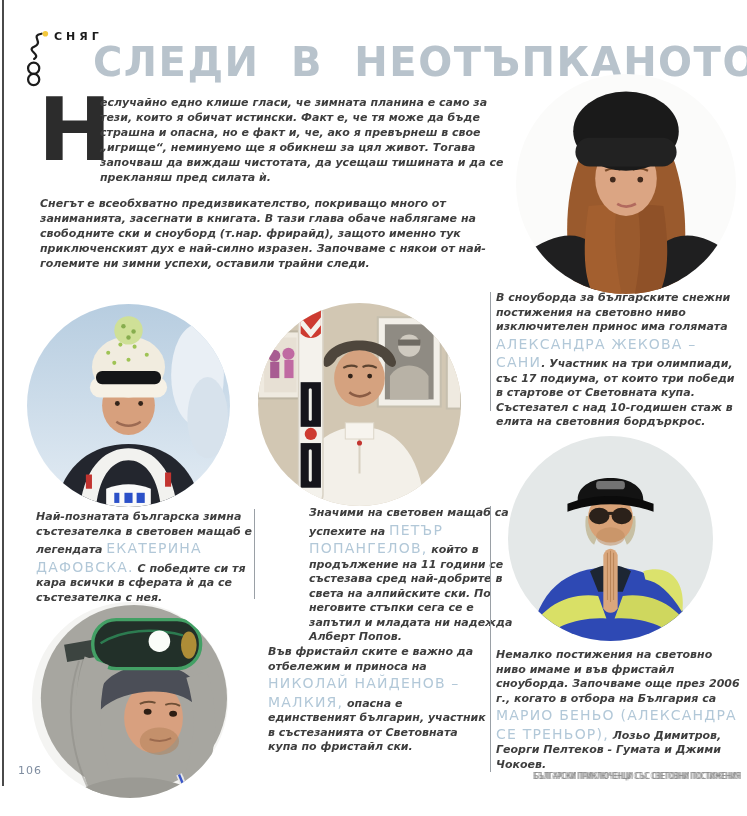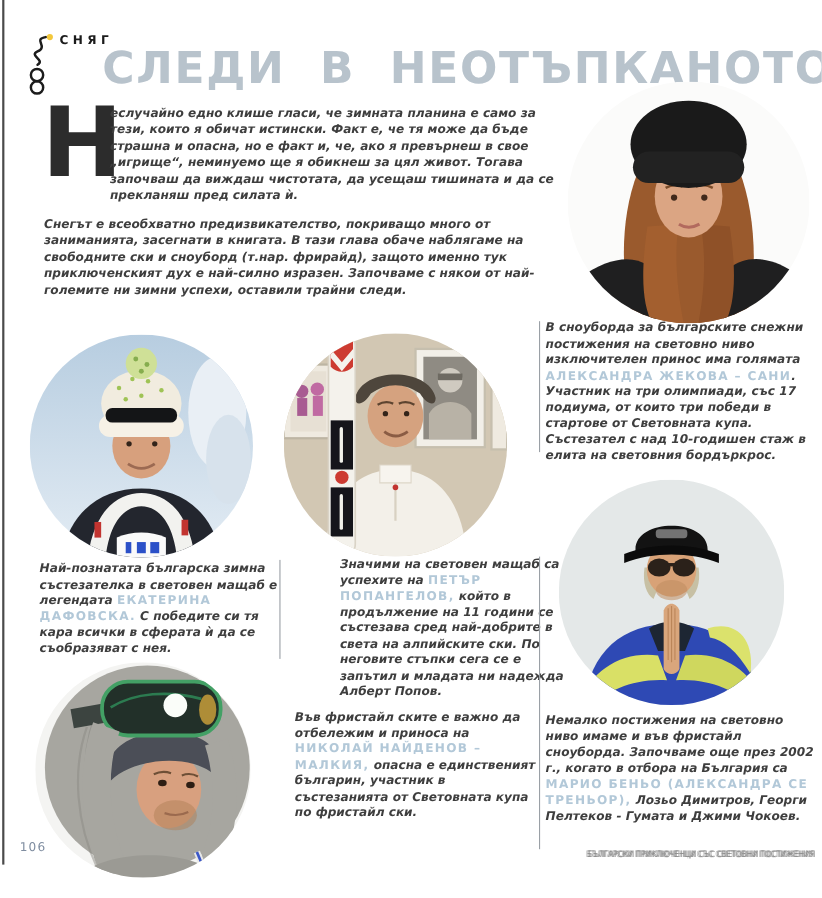--- a/index.html
+++ b/index.html
@@ -25,21 +25,21 @@
   }
   .photo{border-radius:50%;overflow:hidden;}
   .photo svg{display:block;width:100%;height:100%;}
   .photo-zhekova{left:516px;top:74px;width:220px;height:220px;}
   .photo-dafovska{left:27px;top:304px;width:203px;height:203px;}
   .photo-popangelov{left:258px;top:303px;width:203px;height:203px;}
   .photo-benyo{left:508px;top:436px;width:205px;height:205px;}
   .photo-naydenov{left:32px;top:602px;width:196px;height:196px;}
   .note{font-size:11px;line-height:1.32;font-style:italic;font-weight:bold;color:#3e3e3e;margin:0;}
   .note .name{
-    font-style:normal;font-weight:bold;font-size:11px;letter-spacing:1.2px;color:#b2c8d8;
+    font-style:normal;font-weight:normal;font-size:14px;letter-spacing:1.2px;color:#b2c8d8;
   }
   .note-zhekova{left:496px;top:291px;width:246px;}
   .note-dafovska{left:36px;top:510px;width:220px;}
   .note-popangelov{left:268px;top:506px;width:220px;margin-left:41px;}
   .note-naydenov{left:268px;top:645px;width:220px;}
   .note-benyo{left:496px;top:648px;width:246px;}
   .rule{width:1px;background:#9aa0a6;}
   .rule-1{left:254px;top:509px;height:90px;}
   .rule-2{left:490px;top:292px;height:119px;}
   .rule-3{left:490px;top:506px;height:266px;}
@@ -213,26 +213,26 @@
     <path d="M66,60 C52,100 54,150 74,196" fill="none" stroke="#a7a6a0" stroke-width="26"></path>
     <path d="M168,74 C180,112 178,152 162,190" fill="none" stroke="#a7a6a0" stroke-width="22"></path>
     <path d="M40,200 C62,172 150,172 172,200 Z" fill="#9b9a94"></path>
     <path d="M150,176 L160,200" stroke="#e8e8e8" stroke-width="6"></path>
     <path d="M150,176 L160,200" stroke="#3b57c8" stroke-width="2.5"></path>
   </svg>
 </div>
 
 <p class="abs note note-zhekova"><span>В сноуборда за българските снежни постижения на световно ниво изключителен принос има голямата </span><span class="name">АЛЕКСАНДРА ЖЕКОВА – САНИ</span><span>. Участник на три олимпиади, със 17 подиума, от които три победи в стартове от Световната купа. Състезател с над 10-годишен стаж в елита на световния бордъркрос.</span></p>
 
-<p class="abs note note-dafovska"><span>Най-познатата българска зимна състезателка в световен мащаб е легендата </span><span class="name">ЕКАТЕРИНА ДАФОВСКА.</span><span> С победите си тя кара всички в сферата ѝ да се съобразяват с нея.</span></p>
+<p class="abs note note-dafovska"><span>Най-познатата българска зимна състезателка в световен мащаб е легендата </span><span class="name">ЕКАТЕРИНА ДАФОВСКА.</span><span> С победите си тя кара всички в сферата ѝ да се състезателка с нея.</span></p>
 
 <p class="abs note note-popangelov"><span>Значими на световен мащаб са успехите на </span><span class="name">ПЕТЪР ПОПАНГЕЛОВ,</span><span> който в продължение на 11 години се състезава сред най-добрите в света на алпийските ски. По неговите стъпки сега се е запътил и младата ни надежда Алберт Попов.</span></p>
 
 <p class="abs note note-naydenov"><span>Във фристайл ските е важно да отбележим и приноса на </span><span class="name">НИКОЛАЙ НАЙДЕНОВ – МАЛКИЯ,</span><span> опасна е единственият българин, участник в състезанията от Световната купа по фристайл ски.</span></p>
 
-<p class="abs note note-benyo"><span>Немалко постижения на световно ниво имаме и във фристайл сноуборда. Започваме още през 2002 г., когато в отбора на България са </span><span class="name">МАРИО БЕНЬО (АЛЕКСАНДРА СЕ ТРЕНЬОР),</span><span> Лозьо Димитров, Георги Пелтеков - Гумата и Джими Чокоев.</span></p>
+<p class="abs note note-benyo"><span>Немалко постижения на световно ниво имаме и във фристайл сноуборда. Започваме още през 2006 г., когато в отбора на България са </span><span class="name">МАРИО БЕНЬО (АЛЕКСАНДРА СЕ ТРЕНЬОР),</span><span> Лозьо Димитров, Георги Пелтеков - Гумата и Джими Чокоев.</span></p>
 
 <div class="abs rule rule-1"></div>
 <div class="abs rule rule-2"></div>
 <div class="abs rule rule-3"></div>
 
 <div class="abs page-number">106</div>
 <div class="abs book-title">БЪЛГАРСКИ ПРИКЛЮЧЕНЦИ СЪС СВЕТОВНИ ПОСТИЖЕНИЯ</div>
 
 </body></html>

